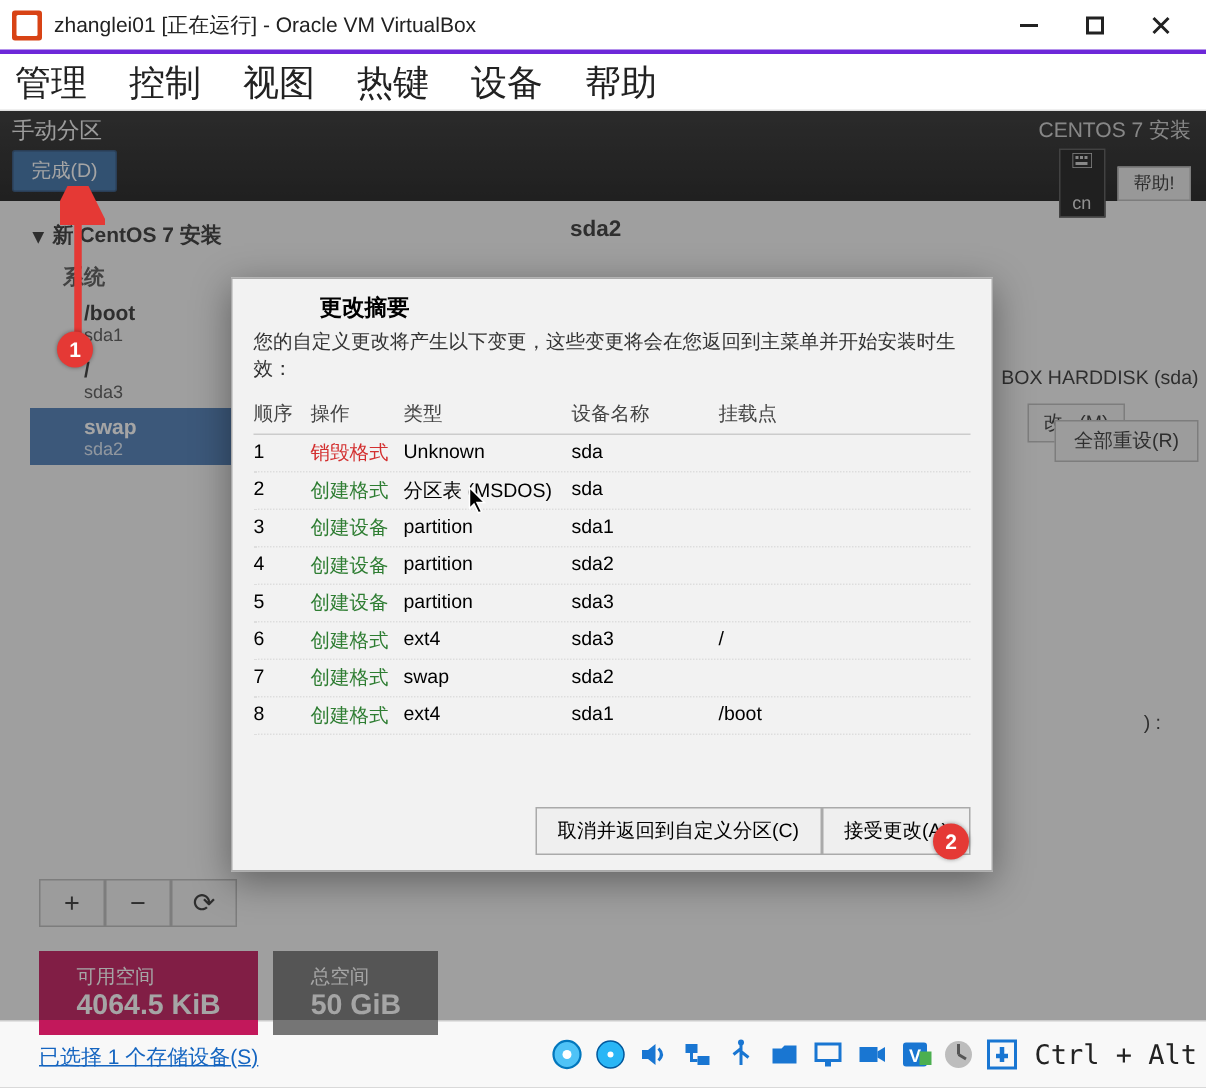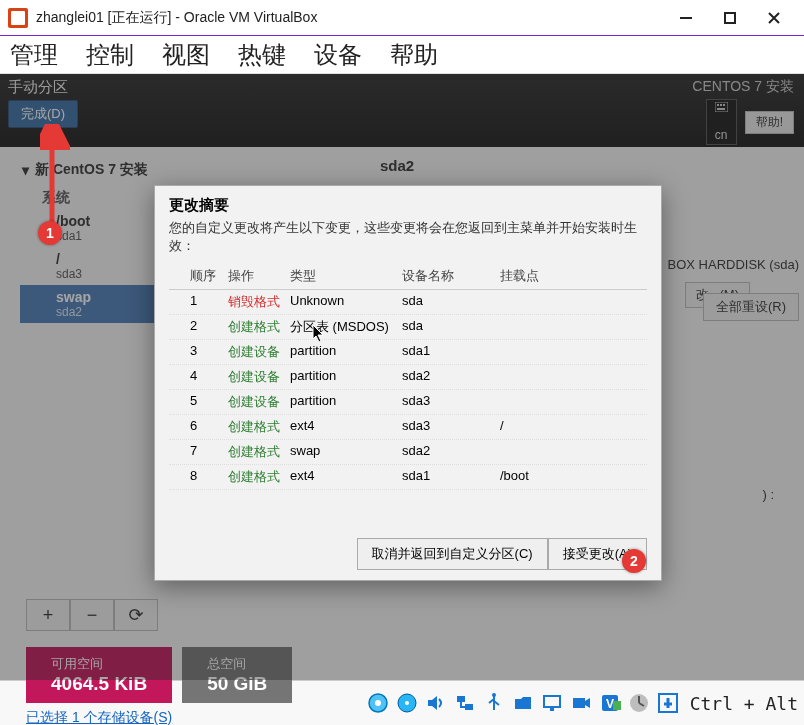--- a/index.html
+++ b/index.html
@@ -1,26 +1,26 @@
 <!DOCTYPE html>
 <html><head>
 <meta charset="utf-8">
 <style>
 *{box-sizing:border-box;margin:0;padding:0;font-family:"Microsoft YaHei",Arial,sans-serif;}
 body{background:#fff;width:804px;height:725px;position:relative;overflow:hidden;}
-.titlebar{height:36px;display:flex;align-items:center;padding:0 8px;border-bottom:1px solid #6d28d9;}
+.titlebar{height:36px;display:flex;align-items:center;padding:0 8px;border-bottom:3px solid #6d28d9;}
 .titlebar .vb-icon{width:20px;height:20px;background:#d84315;border-radius:2px;position:relative;margin-right:8px;}
 .titlebar .vb-icon::after{content:"";position:absolute;left:3px;top:3px;width:14px;height:14px;background:#fff;border-radius:1px;}
 .titlebar .title{flex:1;font-size:14px;color:#222;}
 .titlebar .winbtn{width:44px;height:28px;display:flex;align-items:center;justify-content:center;}
 .titlebar .winbtn span{display:inline-block;}
 .menubar{height:38px;display:flex;align-items:center;padding:0 10px;gap:28px;border-bottom:1px solid #e0e0e0;font-size:24px;color:#222;}
 .anaconda{position:relative;height:606px;background:#f5f5f5;}
 .anaconda .dim{position:absolute;inset:0;background:rgba(40,40,40,0.42);pointer-events:none;z-index:3;}
-.ana-header{height:73px;background:linear-gradient(#2d2d2d,#1a1a1a);display:flex;align-items:stretch;color:#ddd;position:relative;z-index:1;}
+.ana-header{height:60px;background:linear-gradient(#2d2d2d,#1a1a1a);display:flex;align-items:stretch;color:#ddd;position:relative;z-index:1;}
 .ana-header .leftcol{flex:1;padding:4px 8px;}
 .ana-header .pgtitle{font-size:15px;color:#eee;}
 .done-btn{margin-top:3px;display:inline-block;background:#3a6ea5;color:#fff;font-size:13px;padding:4px 12px;border:1px solid #2b4f78;border-radius:2px;}
 .ana-header .rightcol{text-align:right;padding:4px 10px;}
 .ana-header .rightcol .inst{font-size:14px;color:#ccc;}
 .ana-header .rightcol .kb-help{margin-top:3px;display:flex;gap:8px;justify-content:flex-end;align-items:center;}
 .kb-ind{background:#1a1a1a;border:1px solid #555;padding:2px 8px;font-size:12px;color:#ddd;display:flex;align-items:center;gap:16px;flex-direction:column;}
 .help-btn{background:#e8e8e8;border:1px solid #bbb;padding:2px 10px;font-size:12px;color:#333;}
 .ana-body{padding:10px 20px;position:relative;z-index:1;font-size:14px;color:#333;}
 .mount-tree{width:350px;}
@@ -40,26 +40,26 @@
 .space-row{position:absolute;left:26px;top:500px;display:flex;gap:10px;}
 .space-box{padding:8px 25px;color:#fff;}
 .space-box .lbl{font-size:13px;}
 .space-box .val{font-size:19px;font-weight:bold;}
 .space-box.avail{background:#c2185b;}
 .space-box.total{background:#757575;}
 .storage-link{position:absolute;left:26px;top:562px;color:#1565c0;text-decoration:underline;font-size:14px;}
 .reset-all{position:absolute;right:5px;bottom:12px;background:#efefef;border:1px solid #bbb;padding:4px 12px;font-size:13px;}
 
 .dialog{position:absolute;left:154px;top:185px;width:508px;height:396px;background:#f2f2f2;border:1px solid #aaa;box-shadow:0 6px 24px rgba(0,0,0,.4);z-index:10;display:flex;flex-direction:column;}
-.dialog .dtitle{padding:10px 14px 4px;font-size:15px;font-weight:bold;}
+.dialog .dtitle{padding:10px 14px 4px;font-size:15px;font-weight:bold;margin-left:44px;}
 .dialog .dmsg{padding:0 14px 8px;font-size:13px;color:#333;}
 .dialog .tbl{padding:0 14px;font-size:13px;}
 .dialog .thead{display:flex;border-bottom:1px solid #ccc;padding:4px 0;color:#444;}
 .dialog .trow{display:flex;padding:3px 0;border-bottom:1px dotted #ddd;}
-.c-ord{width:38px;margin-left:21px;}
+.c-ord{width:38px;}
 .c-act{width:62px;}
 .c-type{width:112px;}
 .c-dev{width:98px;}
 .c-mp{flex:1;}
 .act-destroy{color:#d32f2f;}
 .act-create{color:#2e7d32;}
 .dialog .dbuttons{margin-top:auto;padding:10px 14px;display:flex;justify-content:flex-end;}
 .dialog .dbtn{background:#efefef;border:1px solid #aaa;padding:6px 14px;font-size:13px;position:relative;}
 .cursor{position:absolute;left:312px;top:324px;z-index:20;}
 

